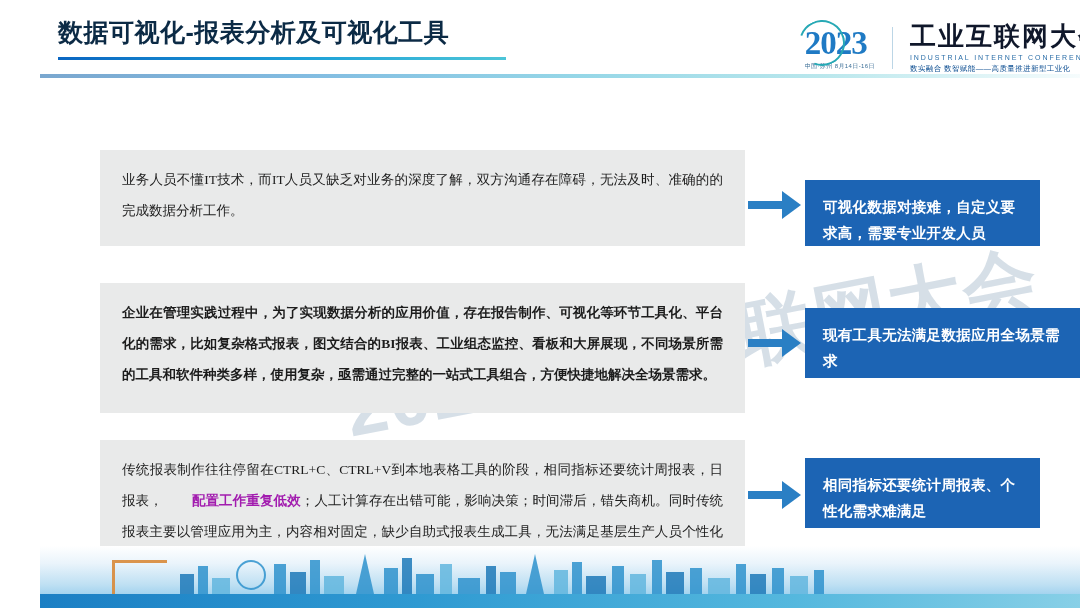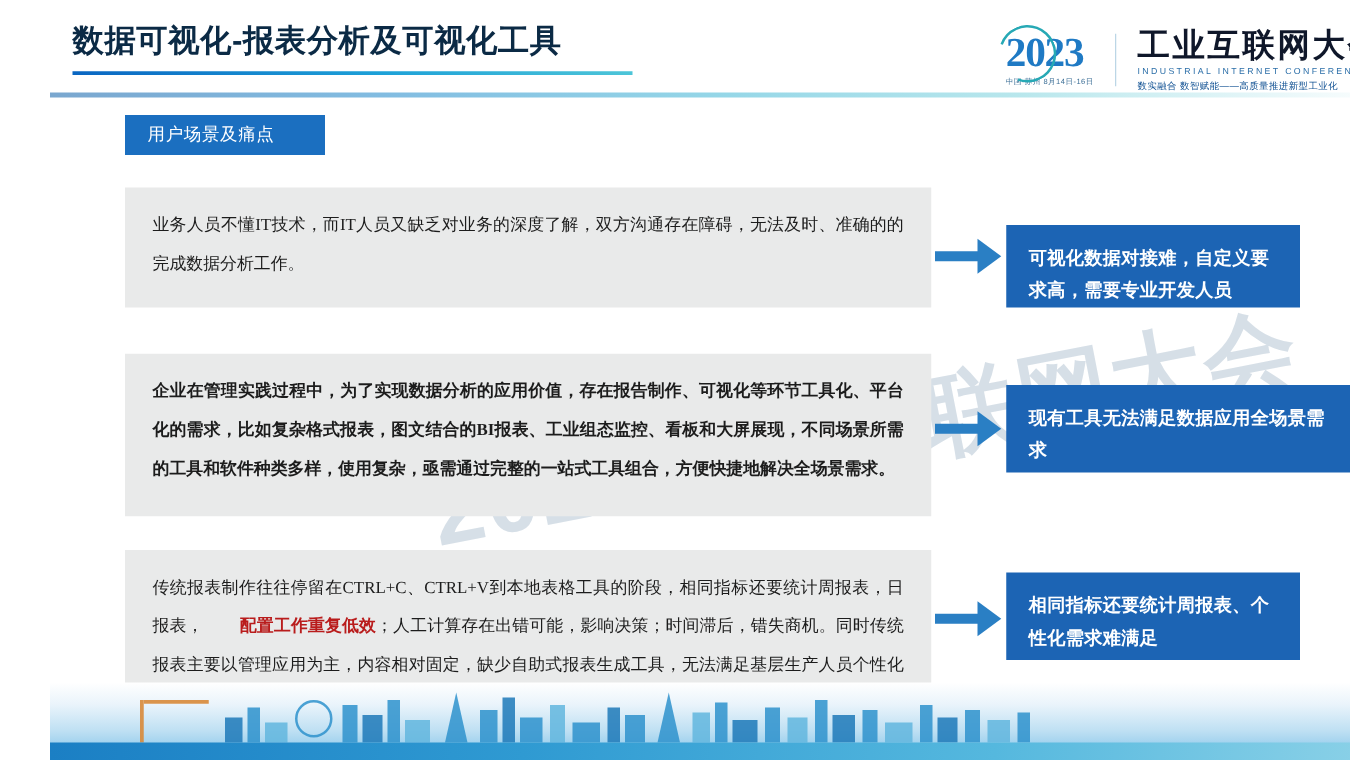--- a/index.html
+++ b/index.html
@@ -144,21 +144,21 @@
     color: #1c1c1c;
     font-size: 13.5px;
     line-height: 31px;
     padding: 14px 22px;
     font-family: "Liberation Serif", serif;
     text-align: justify;
   }
   #box-1 { left: 60px; top: 150px;  width: 645px; height: 96px; }
   #box-2 { left: 60px; top: 283px;  width: 645px; height: 130px; font-weight: bold; }
   #box-3 { left: 60px; top: 440px;  width: 645px; height: 112px; }
-  .paragraph-box .hl { color: #b91c1c; font-weight: bold; padding-left: 29px; }
+  .paragraph-box .hl { color: #a21caf; font-weight: bold; padding-left: 29px; }
 
   
   .arrow {
     position: absolute;
     width: 54px; height: 34px;
   }
   .arrow .shaft {
     position: absolute;
     left: 0; top: 13px;
     width: 36px; height: 8px;
@@ -262,21 +262,20 @@
       <div class="logo-year-sub">中国·苏州  8月14日-16日</div>
     </div>
     <div class="logo-divider"></div>
     <div class="logo-texts">
       <div class="logo-main">工业互联网大会</div>
       <div class="logo-en">INDUSTRIAL INTERNET CONFERENCE</div>
       <div class="logo-slogan">数实融合  数智赋能——高质量推进新型工业化</div>
     </div>
   </div>
 
-  <div class="section-tag">用户场景及痛点</div>
 
   <div class="watermark">2023工业互联网大会</div>
 
   <div class="paragraph-box" id="box-1"><span>业务人员不懂IT技术，而IT人员又缺乏对业务的深度了解，双方沟通存在障碍，无法及时、准确的的完成数据分析工作。</span></div>
   <div class="paragraph-box" id="box-2"><span>企业在管理实践过程中，为了实现数据分析的应用价值，存在报告制作、可视化等环节工具化、平台化的需求，比如复杂格式报表，图文结合的BI报表、工业组态监控、看板和大屏展现，不同场景所需的工具和软件种类多样，使用复杂，亟需通过完整的一站式工具组合，方便快捷地解决全场景需求。</span></div>
   <div class="paragraph-box" id="box-3"><span>传统报表制作往往停留在CTRL+C、CTRL+V到本地表格工具的阶段，相同指标还要统计周报表，日报表，</span><span class="hl">配置工作重复低效</span><span>；人工计算存在出错可能，影响决策；时间滞后，错失商机。同时传统报表主要以管理应用为主，内容相对固定，缺少自助式报表生成工具，无法满足基层生产人员个性化报表需求。</span></div>
 
   <div class="arrow" id="arrow-1">
     <div class="shaft"></div>
     <div class="head"></div>

